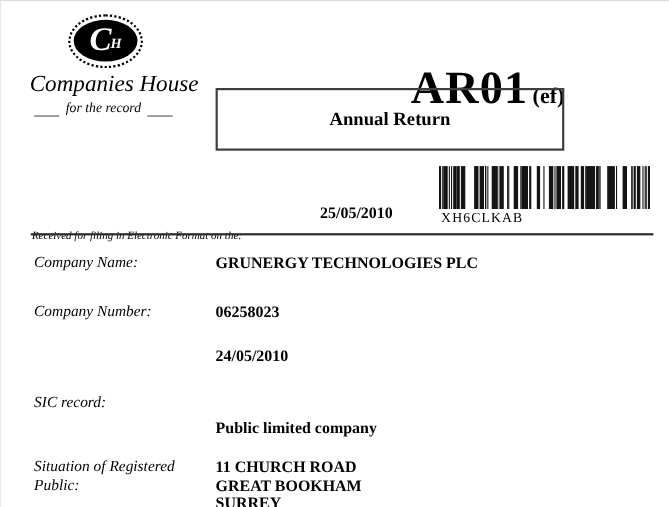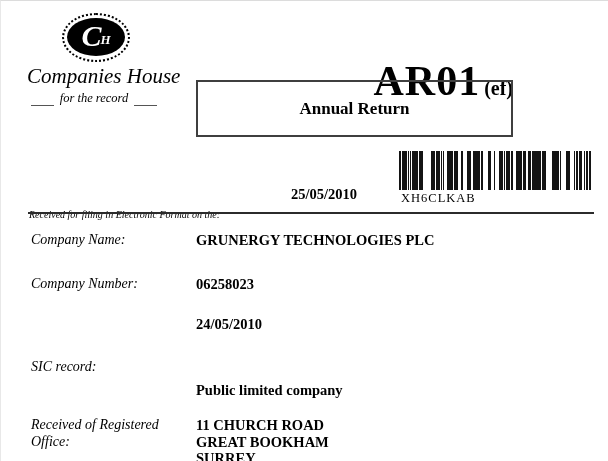--- a/index.html
+++ b/index.html
@@ -203,20 +203,20 @@
 
   <div class="field-label row-number">Company Number:</div>
   <div class="field-value row-number">06258023</div>
 
   <div class="field-value row-date">24/05/2010</div>
 
   <div class="field-label row-sic">SIC record:</div>
 
   <div class="field-value row-type">Public limited company</div>
 
-  <div class="field-label row-office">Received of Registered Office:</div>
+  <div class="field-label row-office">Situation of Registered Public:</div>
   <div class="field-value row-office">
     <div>11 CHURCH ROAD</div>
     <div>GREAT BOOKHAM</div>
     <div>SURREY</div>
   </div>
 
 </div>
 
 </body></html>

